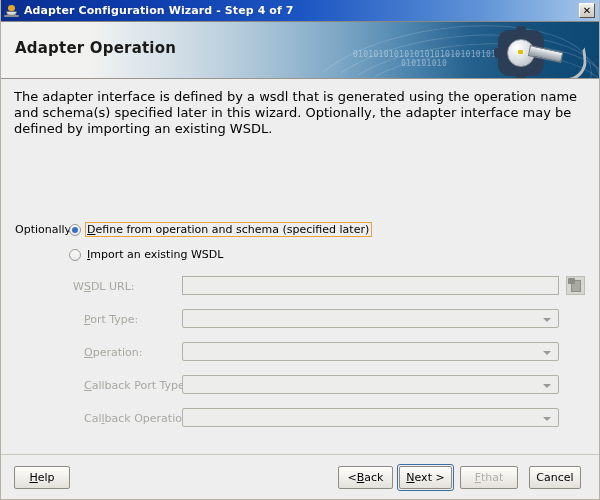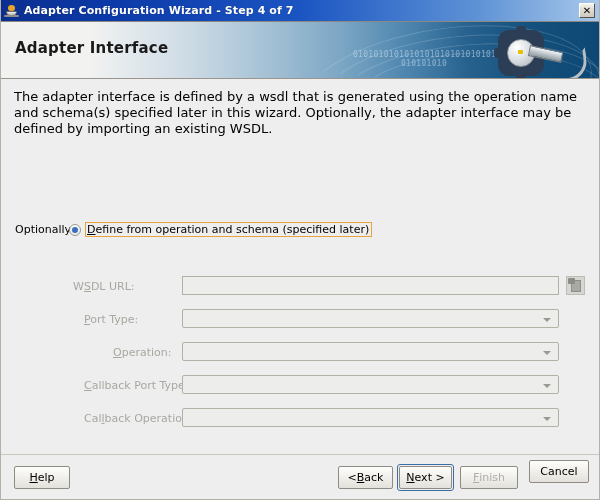--- a/index.html
+++ b/index.html
@@ -401,48 +401,52 @@
       <div class="gear-tooth t1"></div>
       <div class="gear-tooth t2"></div>
       <div class="gear-tooth t3"></div>
       <div class="gear-tooth t4"></div>
       <div class="gear-outer"></div>
       <div class="gear-hub"></div>
       <div class="gear-dot"></div>
       <div class="tool-shaft"></div>
       <div class="tool-cable"></div>
     </div>
-    <div class="banner-title">Adapter Interface</div>
+    <div class="banner-title">Adapter Operation</div>
   </div>
 
   <div class="content">
 
     <div class="description">The adapter interface is defined by a wsdl that is generated using the operation name and schema(s) specified later in this wizard.  Optionally, the adapter interface may be defined by importing an existing WSDL.</div>
 
     <div class="interface-label">Optionally:</div>
 
     <div class="radio-row r1">
       <div class="radio checked"></div>
       <div class="radio-label focused"><span class="mn">D</span><span>efine from operation and schema (specified later)</span></div>
     </div>
 
+    <div class="radio-row r2">
+      <div class="radio"></div>
+      <div class="radio-label"><span class="mn">I</span><span>mport an existing WSDL</span></div>
+    </div>
 
     <div class="field-label disabled" style="left:72px; top:201px;"><span>W</span><span class="mn">S</span><span>DL URL:</span></div>
     <div class="textfield" style="left:181px; top:197px; width:377px;"></div>
     <div class="browse-btn">
       <div class="page"></div>
       <div class="mark"></div>
     </div>
 
     <div class="field-label disabled" style="left:83px; top:234px;text-align:center;"><span></span><span class="mn">P</span><span>ort Type:</span></div>
     <div class="combofield" style="left:181px; top:230px; width:377px;">
       <div class="combo-arrow"></div>
     </div>
 
-    <div class="field-label disabled" style="left:83px; top:267px;margin-left:29px;"><span></span><span class="mn">O</span><span>peration:</span></div>
+    <div class="field-label disabled" style="left:83px; top:267px;"><span></span><span class="mn">O</span><span>peration:</span></div>
     <div class="combofield" style="left:181px; top:263px; width:377px;">
       <div class="combo-arrow"></div>
     </div>
 
     <div class="field-label disabled" style="left:83px; top:300px;"><span></span><span class="mn">C</span><span>allback Port Type:</span></div>
     <div class="combofield" style="left:181px; top:296px; width:377px;">
       <div class="combo-arrow"></div>
     </div>
 
     <div class="field-label disabled" style="left:83px; top:333px;"><span>Cal</span><span class="mn">l</span><span>back Operation:</span></div>
@@ -466,21 +470,21 @@
 
     <div class="btn-default-wrap" style="left:396px; top:9px; width:57px; height:27px;">
       <div class="btn">
           <span class="mn">N</span>
           <span>ext &gt;</span>
         </div>
     </div>
 
     <div class="btn disabled" style="left:459px; top:11px; width:58px;">
         <span class="mn">F</span>
-        <span>inish</span>
+        <span>that</span>
       </div>
 
-    <div class="btn" style="left:528px; top:5px; width:60px;">
+    <div class="btn" style="left:528px; top:11px; width:52px;">
         <span>Cancel</span>
       </div>
   </div>
 
 </div>
 
 </body></html>

